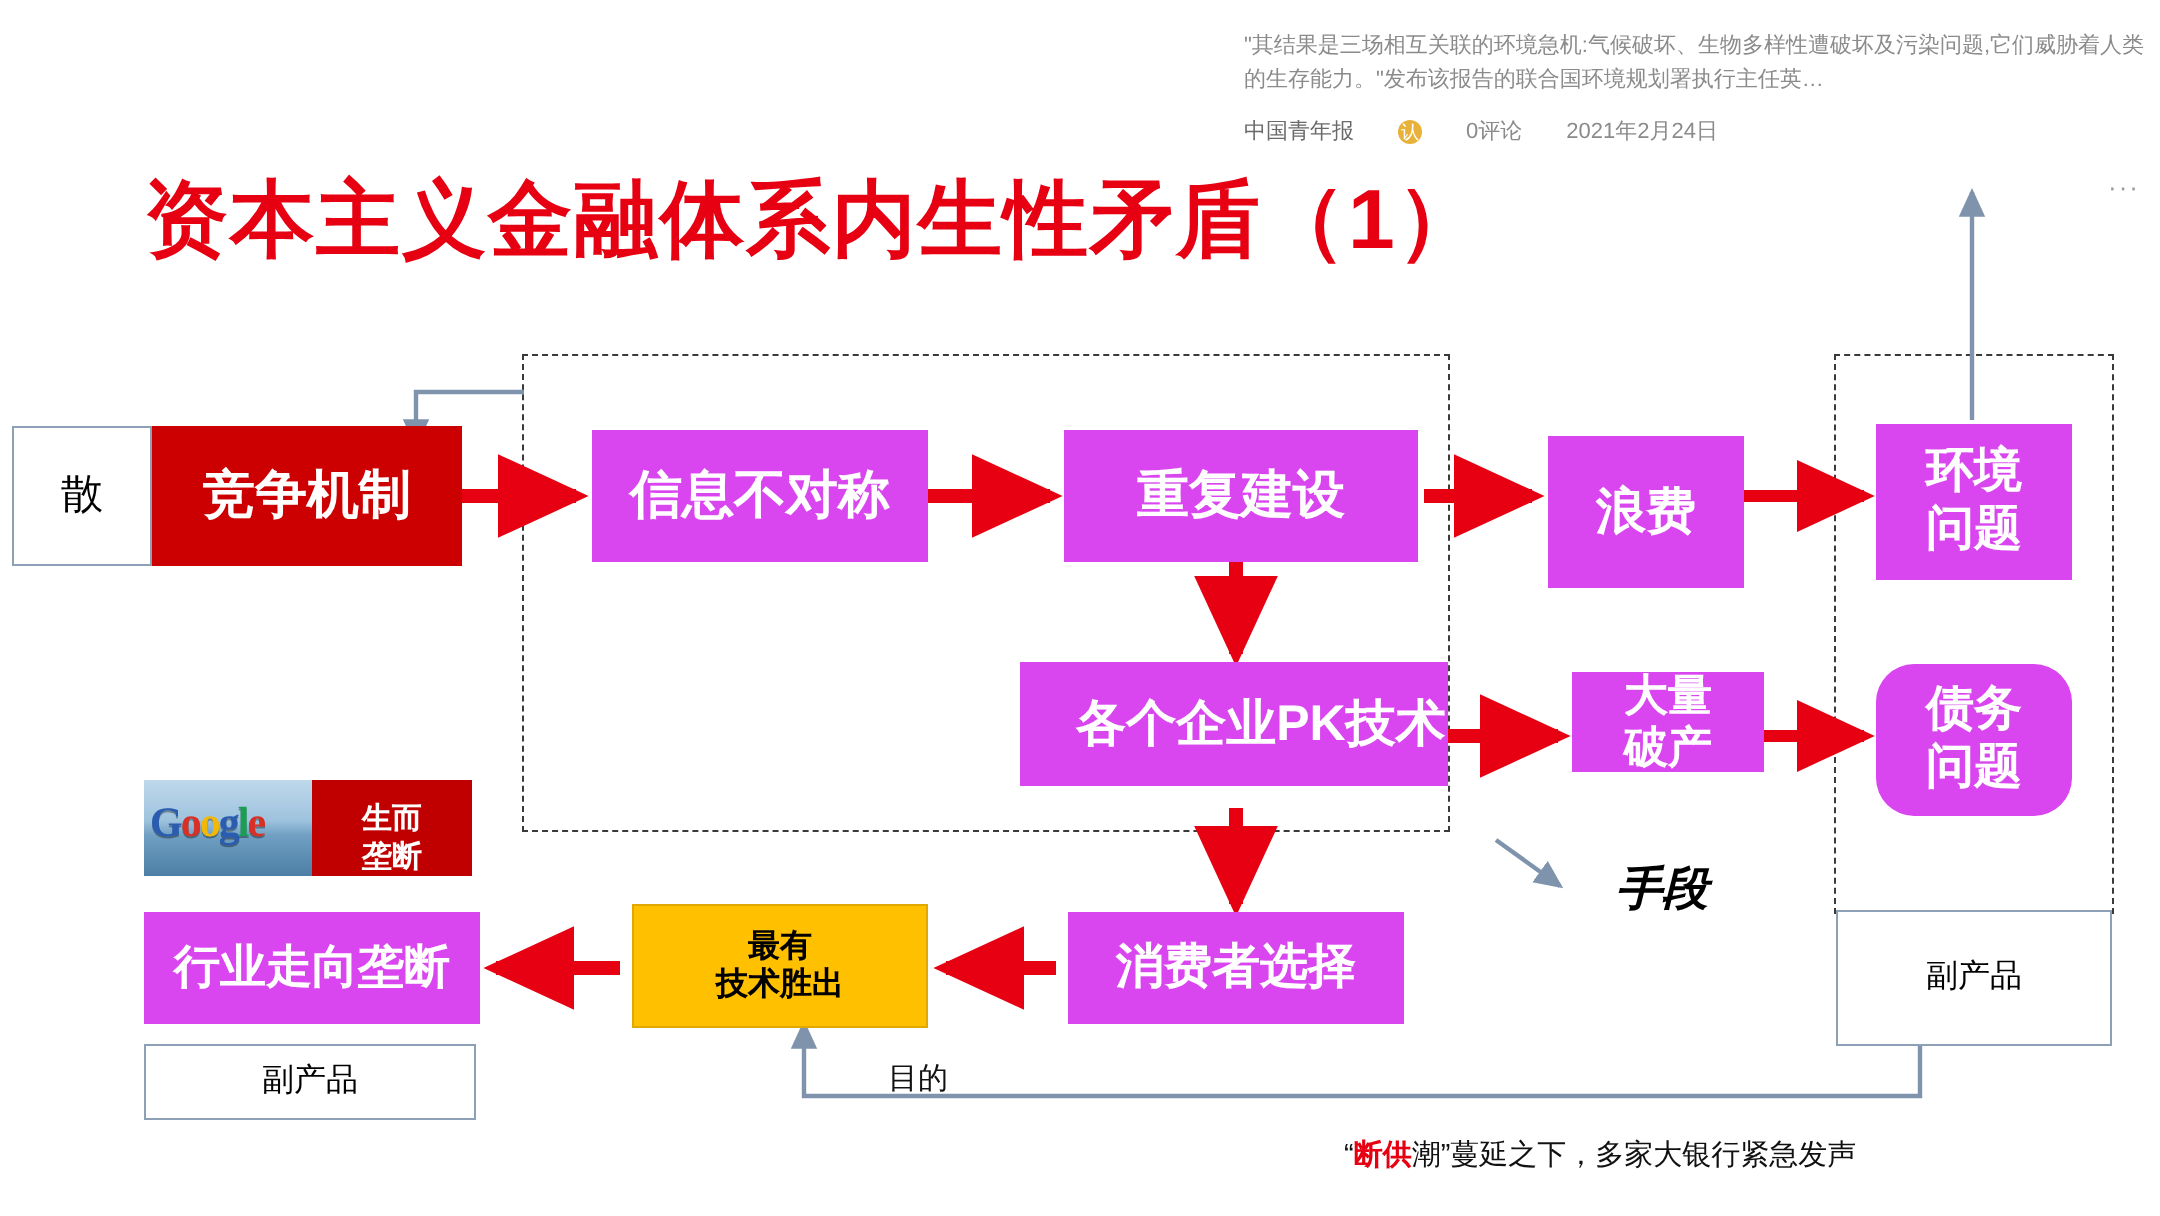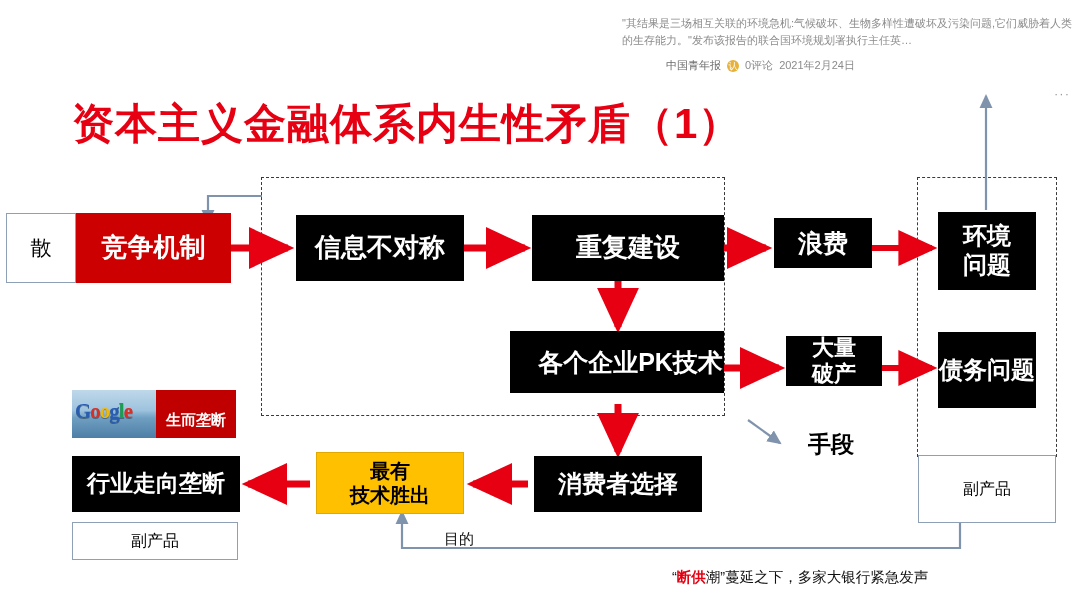--- a/index.html
+++ b/index.html
@@ -43,22 +43,21 @@
     font-size: 11px;
     line-height: 17px;
     color: #8b8b8b;
   }
   .news-meta {
     margin-top: 9px;
     font-size: 11px;
     color: #8b8b8b;
     display: flex;
     align-items: center;
-    gap: 6px;
-    margin-left: 44px;
+    gap: 22px;
   }
   .news-meta .src { color: #6a6a6a; }
   .news-badge {
     display: inline-block;
     width: 12px; height: 12px;
     border-radius: 50%;
     background: #e8b23a;
     color: #fff;
     font-size: 9px;
     line-height: 12px;
@@ -70,41 +69,41 @@
     top: 78px;
     color: #9a9a9a;
     font-size: 13px;
     letter-spacing: 1px;
   }
 
   
   .heading {
     position: absolute;
     left: 72px;
-    top: 96px;
+    top: 82px;
     font-size: 42px;
     font-weight: bold;
     color: #e60012;
     letter-spacing: 1px;
     white-space: nowrap;
   }
 
   
   .node {
     position: absolute;
     box-sizing: border-box;
     display: flex;
     align-items: center;
     justify-content: center;
     text-align: center;
     font-weight: bold;
     line-height: 1.2;
   }
   .node.black {
-    background: #000000;
+    background: #d946ef;
     color: #fff;
   }
   .node.red {
     background: #cc0000;
     color: #fff;
   }
   .node.yellow {
     background: #ffc000;
     color: #000;
     border: 1px solid #e0a800;
@@ -112,20 +111,21 @@
   .node.white {
     background: #fff;
     color: #000;
     border: 1.5px solid #8ea0b5;
     font-weight: normal;
   }
   .node.plain {
     background: transparent;
     color: #000;
     font-weight: bold;
+    font-style: italic;
   }
 
   
   .dashed-box {
     position: absolute;
     border: 1.5px dashed #3a3a3a;
     box-sizing: border-box;
   }
 
   
@@ -163,20 +163,21 @@
   .g5 { color: #1a9e52; }
   .g6 { color: #d93025; }
   .img-red {
     width: 80px;
     height: 60px;
     background: #c00000;
     color: #fff;
     font-size: 15px;
     font-weight: bold;
     display: flex;
+    flex-direction: column;
     align-items: center;
     justify-content: center;
     line-height: 1.25;
   }
 
   
   .bottom-caption {
     position: absolute;
     left: 672px;
     top: 568px;
@@ -249,44 +250,44 @@
 
   <path d="M986,210 L986,96" fill="none" stroke="#7f94ac" stroke-width="2.2" marker-end="url(#ar-blue)"></path>
 </svg>
 
 <div class="node white" style="left:6px; top:213px; width:70px; height:70px; font-size:21px;">散</div>
 
 <div class="node red" style="left:76px; top:213px; width:155px; height:70px; font-size:26px;">竞争机制</div>
 
 <div class="node black" style="left:296px; top:215px; width:168px; height:66px; font-size:26px;">信息不对称</div>
 
-<div class="node black" style="left:532px; top:215px; width:192px; height:66px; font-size:26px;">重复建设</div>
-
-<div class="node black" style="left:774px; top:218px; width:98px; height:50px; font-size:25px;">浪费</div>
+<div class="node black" style="left:532px; top:215px; width:177px; height:66px; font-size:26px;">重复建设</div>
+
+<div class="node black" style="left:774px; top:218px; width:98px; height:76px; font-size:25px;">浪费</div>
 
 <div class="node black" style="left:938px; top:212px; width:98px; height:78px; font-size:24px; flex-direction:column;">
   <span>环境</span>
   <span>问题</span>
 </div>
 
 <div class="node black" style="left:510px; top:331px; width:214px; height:62px; font-size:25px;padding-left:27px;">各个企业PK技术</div>
 
 <div class="node black" style="left:786px; top:336px; width:96px; height:50px; font-size:22px; flex-direction:column;">
   <span>大量</span>
   <span>破产</span>
 </div>
 
-<div class="node black" style="left:938px; top:332px; width:98px; height:76px; font-size:24px; ">
+<div class="node black" style="left:938px; top:332px; width:98px; height:76px; font-size:24px; flex-direction:column;border-radius:19px;">
   <span>债务</span>
   <span>问题</span>
 </div>
 
 <div class="node black" style="left:534px; top:456px; width:168px; height:56px; font-size:24px;">消费者选择</div>
 
-<div class="node yellow" style="left:316px; top:452px; width:148px; height:62px; font-size:20px; flex-direction:column;">
+<div class="node yellow" style="left:316px; top:452px; width:148px; height:62px; font-size:16px; flex-direction:column;">
   <span>最有</span>
   <span>技术胜出</span>
 </div>
 
 <div class="node black" style="left:72px; top:456px; width:168px; height:56px; font-size:23px;">行业走向垄断</div>
 
 <div class="node white" style="left:72px; top:522px; width:166px; height:38px; font-size:16px;">副产品</div>
 
 <div class="node white" style="left:918px; top:455px; width:138px; height:68px; font-size:16px;">副产品</div>
 

